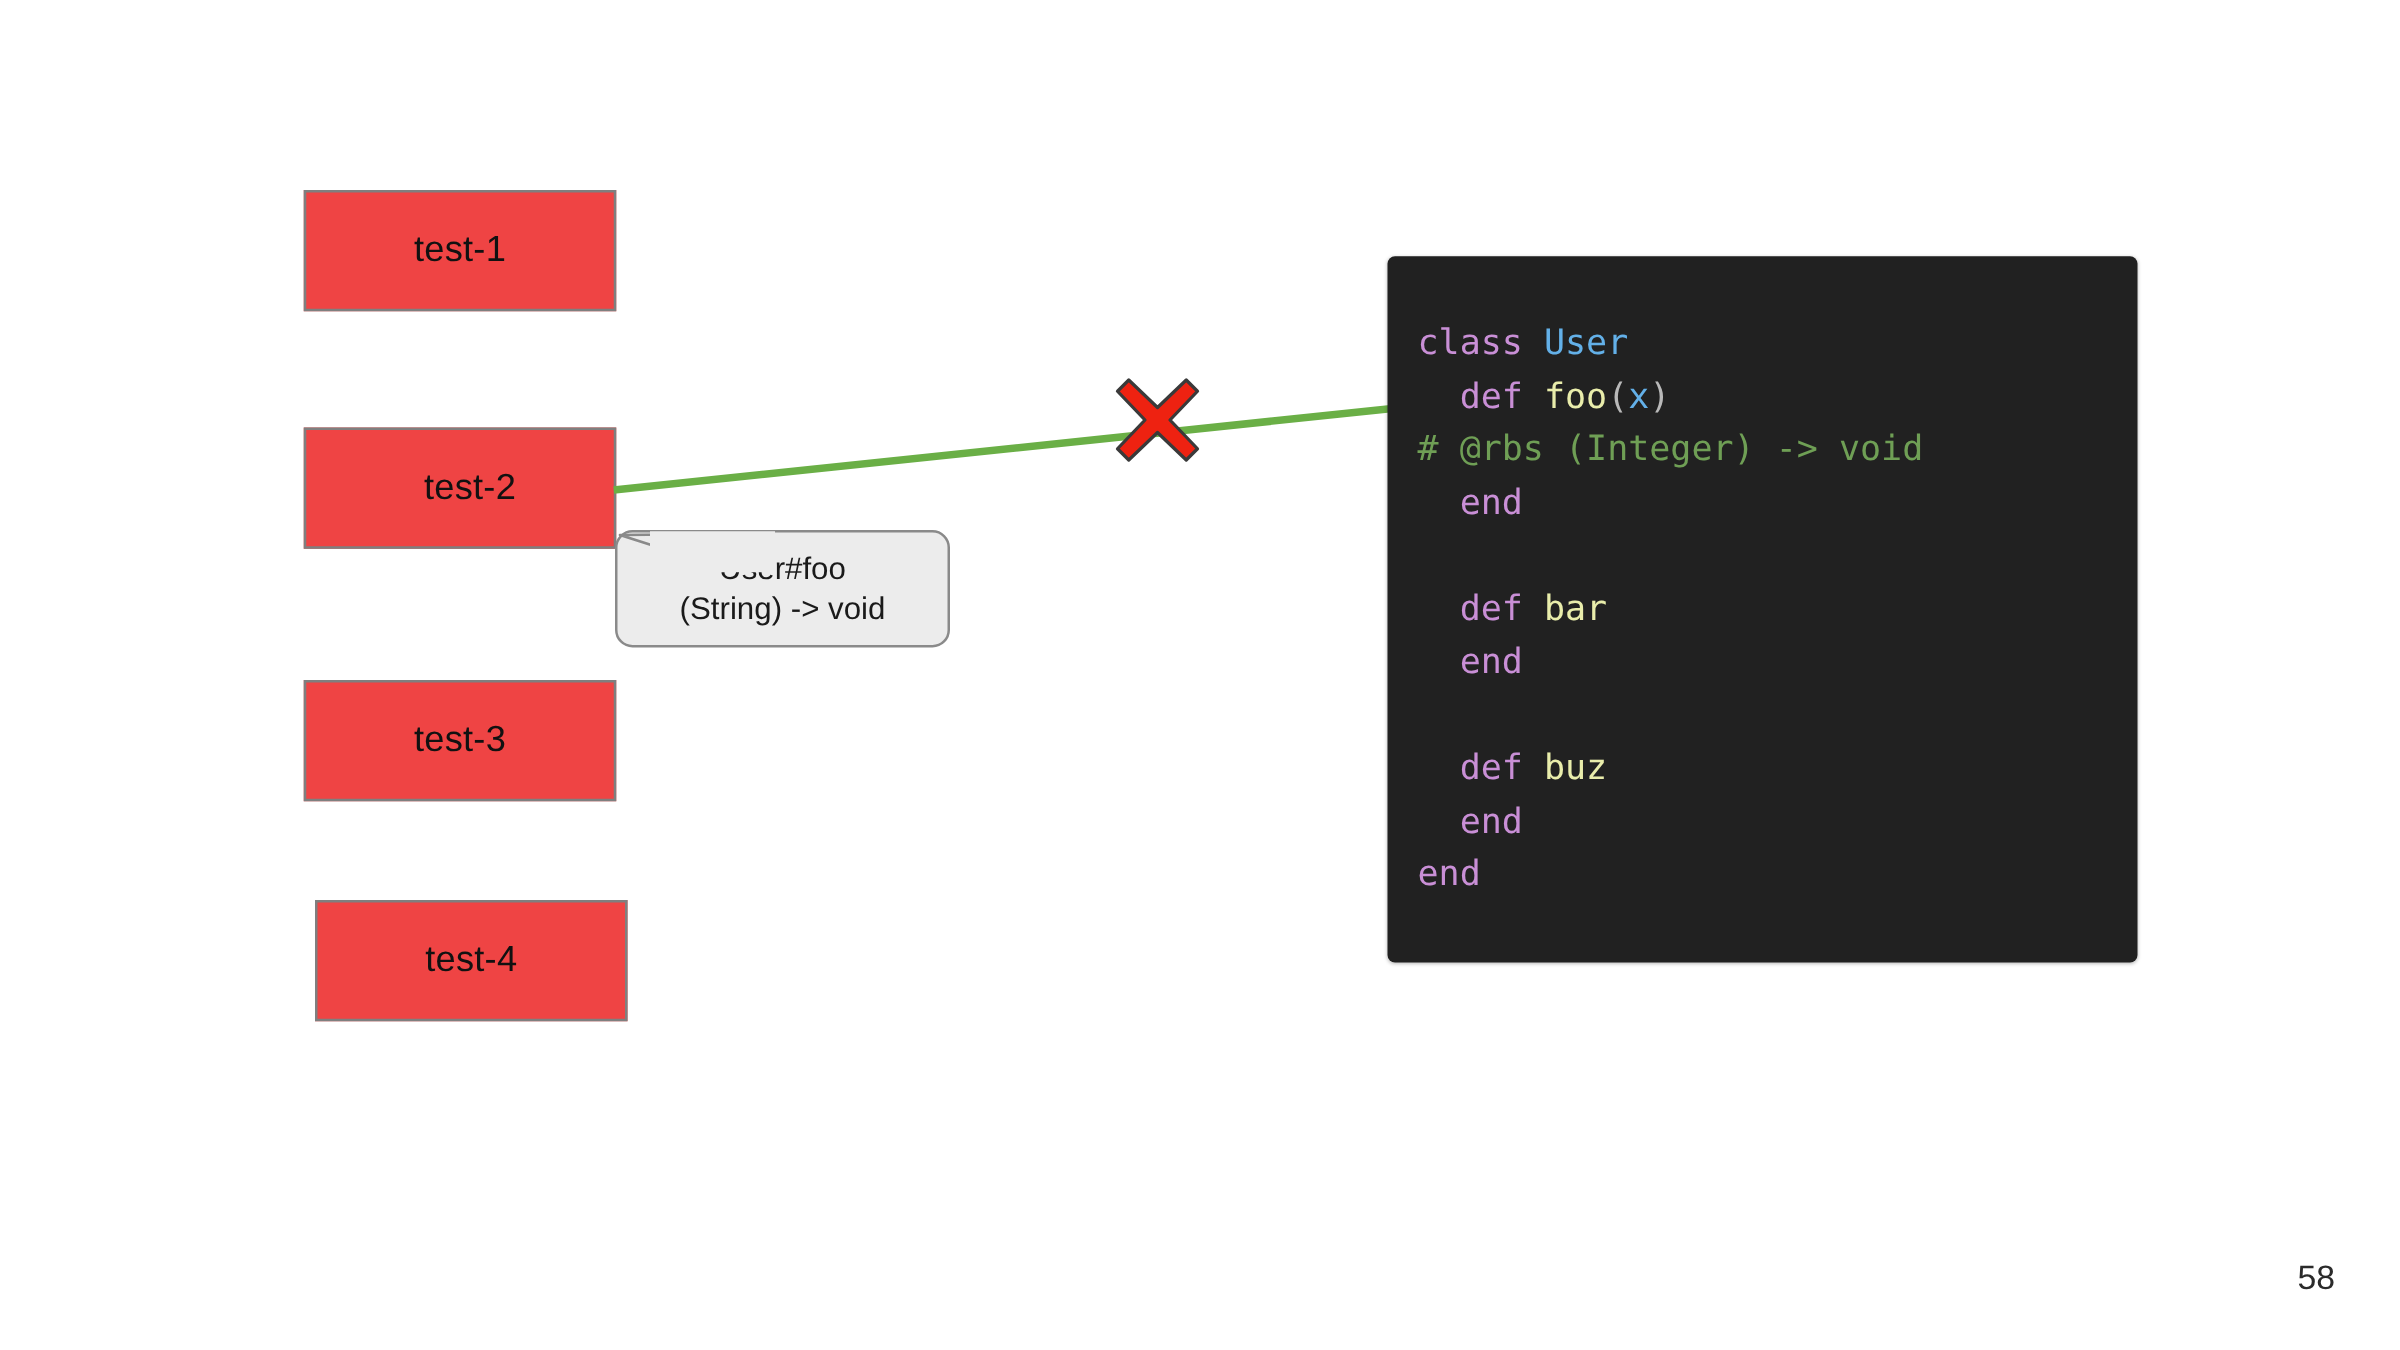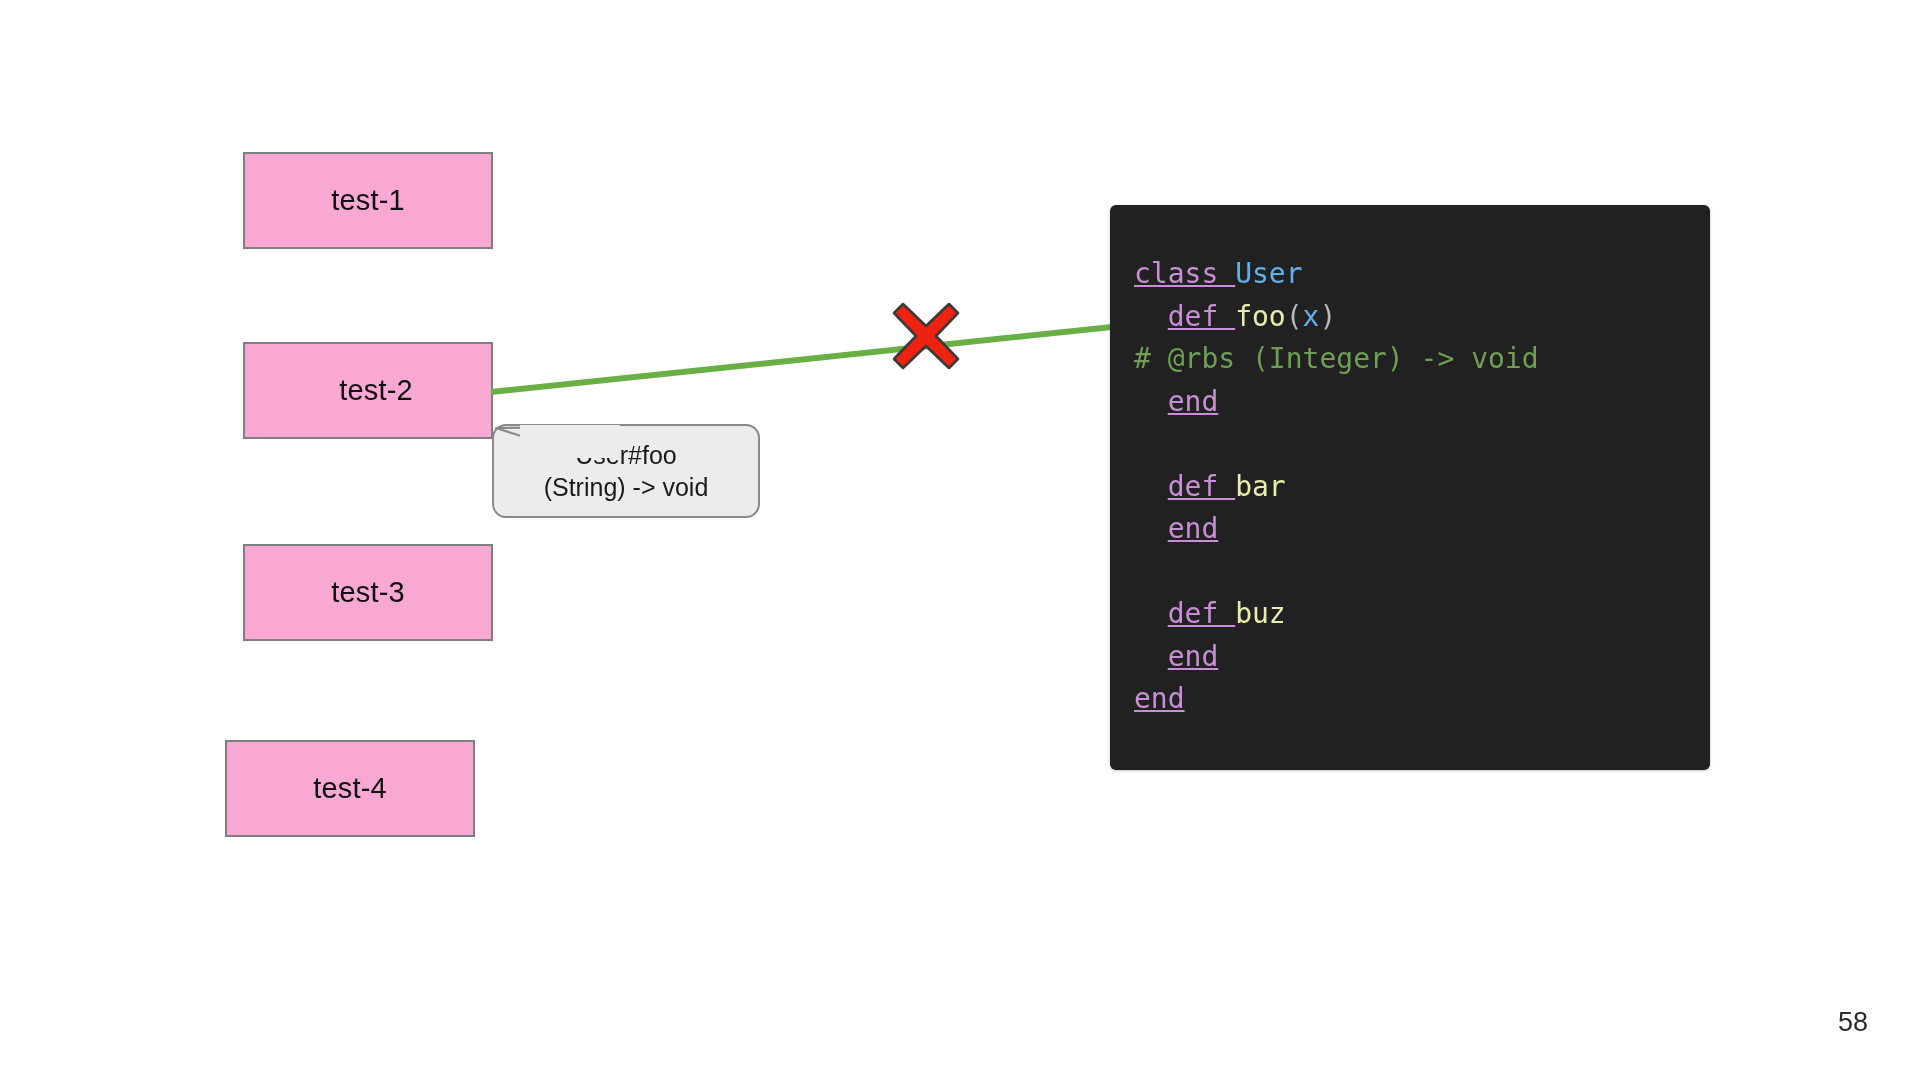--- a/index.html
+++ b/index.html
@@ -21,38 +21,38 @@
     position: absolute;
     inset: 0;
     background: #ffffff;
   }
 
   
   .test-box {
     position: absolute;
     width: 250px;
     height: 97px;
-    background: #f9a8d4;
+    background: #ef4444;
     border: 2px solid #7f7f7f;
     box-sizing: border-box;
     display: flex;
     align-items: center;
     justify-content: center;
   }
   .test-box .test-label {
     font-family: "Liberation Sans", sans-serif;
     font-size: 29px;
     color: #111111;
     letter-spacing: 0.2px;
   }
 
   #test-box-1 { left: 243px; top: 152px; }
   #test-box-2 { left: 243px; top: 342px; padding-left: 16px; }
   #test-box-3 { left: 243px; top: 544px; }
-  #test-box-4 { left: 225px; top: 720px; margin-top: 20px; }
+  #test-box-4 { left: 252px; top: 720px; }
 
   
   #speech-bubble {
     position: absolute;
     left: 492px;
     top: 424px;
     width: 268px;
     height: 94px;
     background: #ececec;
     border: 2px solid #8a8a8a;
@@ -116,21 +116,21 @@
     z-index: 5;
     box-shadow: 0 1px 3px rgba(0,0,0,0.25);
   }
   #code-block .code-line {
     font-family: "DejaVu Sans Mono", monospace;
     font-size: 28px;
     line-height: 42.5px;
     white-space: pre;
     color: #d8d8d8;
   }
-  .tok-kw      { color: #c98fd6; text-decoration: underline; }
+  .tok-kw      { color: #c98fd6; }
   .tok-class   { color: #63b0e8; }
   .tok-comment { color: #6f9f55; }
   .tok-fn      { color: #e9edab; }
   .tok-var     { color: #63b0e8; }
   .tok-punc    { color: #b9b9b9; }
 
   
   #page-number {
     position: absolute;
     right: 52px;

